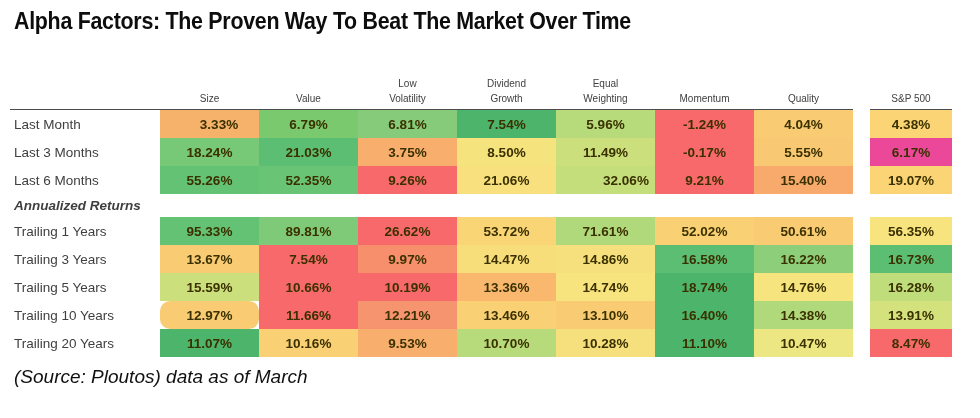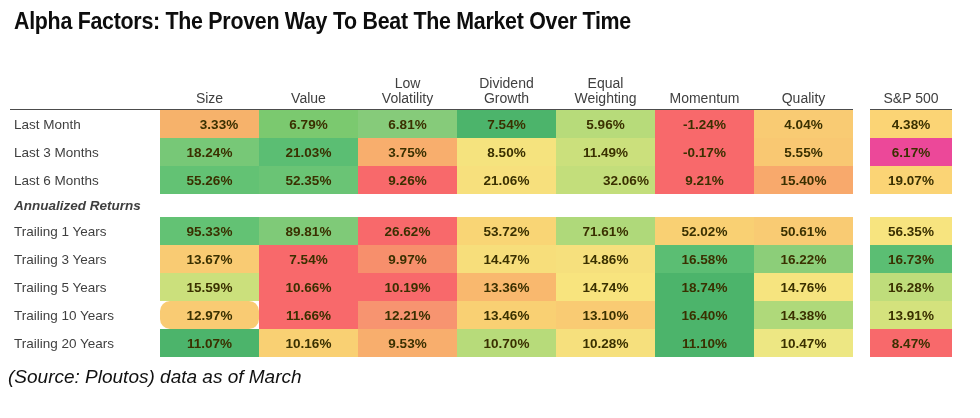--- a/index.html
+++ b/index.html
@@ -27,21 +27,21 @@
     width:944px;
   }
 
   table.tbl{border-collapse:collapse;table-layout:fixed;width:942px;}
   table.tbl col.lbl{width:150px;}
   table.tbl col.dc{width:99px;}
   table.tbl col.gap{width:17px;}
   table.tbl col.sp{width:82px;}
 
   th.hd{
-    font-size:14px;font-weight:normal;color:#404040;
+    font-size:10px;font-weight:normal;color:#404040;
     text-align:center;vertical-align:bottom;
     padding:0 0 3px 0;height:44px;line-height:15px;
     border-bottom:1.6px solid #4c4c4c;
   }
   th.hd.blank{border-bottom:1.6px solid #4c4c4c;}
   th.hd.nogap{border-bottom:none;}
 
   td.rl{
     font-size:13.5px;color:#3f3f3f;
     text-align:left;padding-left:4px;
@@ -49,21 +49,21 @@
     font-weight:500;
   }
   td.rl.ital{font-style:italic;font-weight:bold;color:#3f3f3f;}
   td.cell{
     font-size:13.5px;text-align:center;height:26px;
     color:#3a3000;font-weight:600;
   }
   td.empty{background:#ffffff;}
   tr.spacer td{height:21px;background:#ffffff;}
   .footer{
-    position:absolute;left:8px;top:366px;
+    position:absolute;left:14px;top:366px;
     font-size:19px;font-style:italic;color:#111;
     white-space:nowrap;
   }
 </style>
 </head>
 <body>
 
 <div class="page">
 
   <div class="title">Alpha Factors: The Proven Way To Beat The Market Over Time</div>

